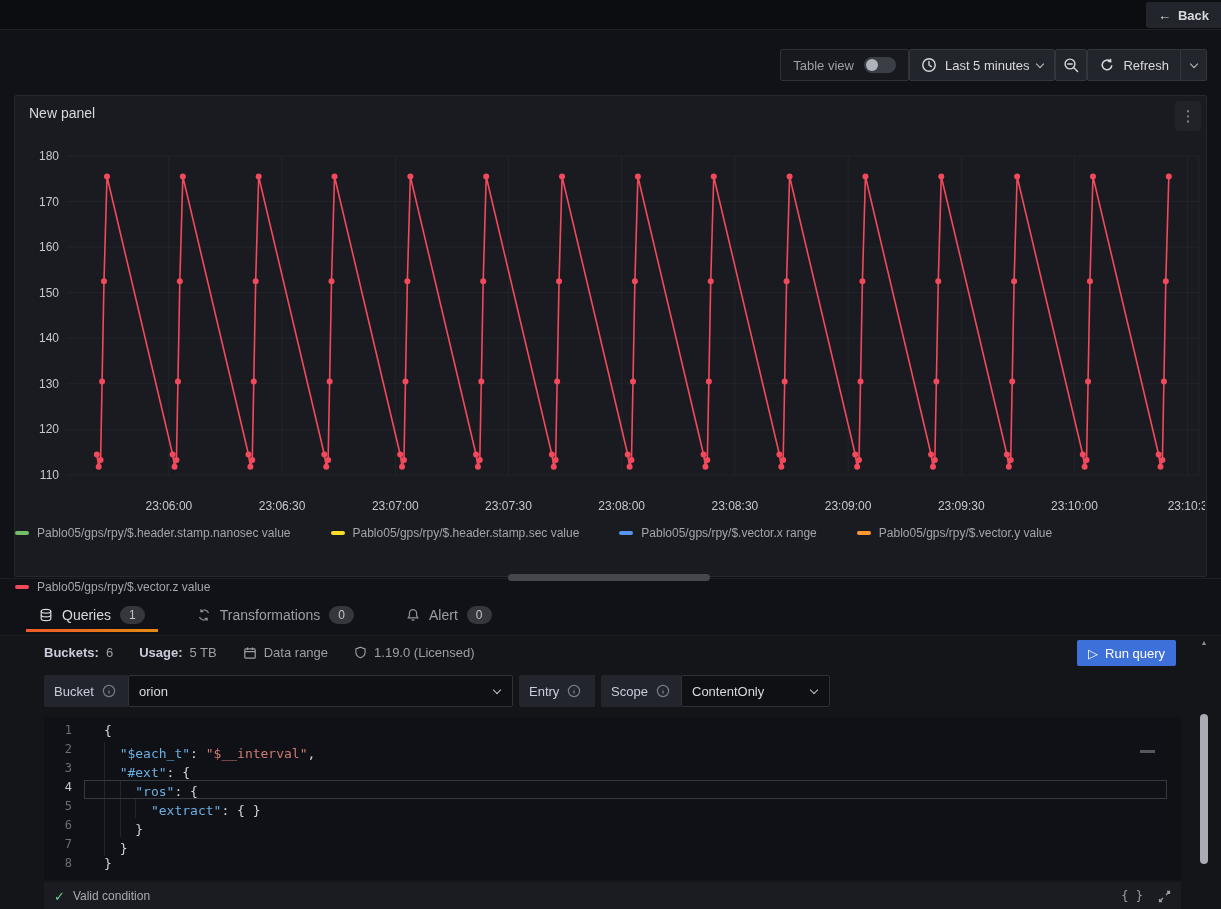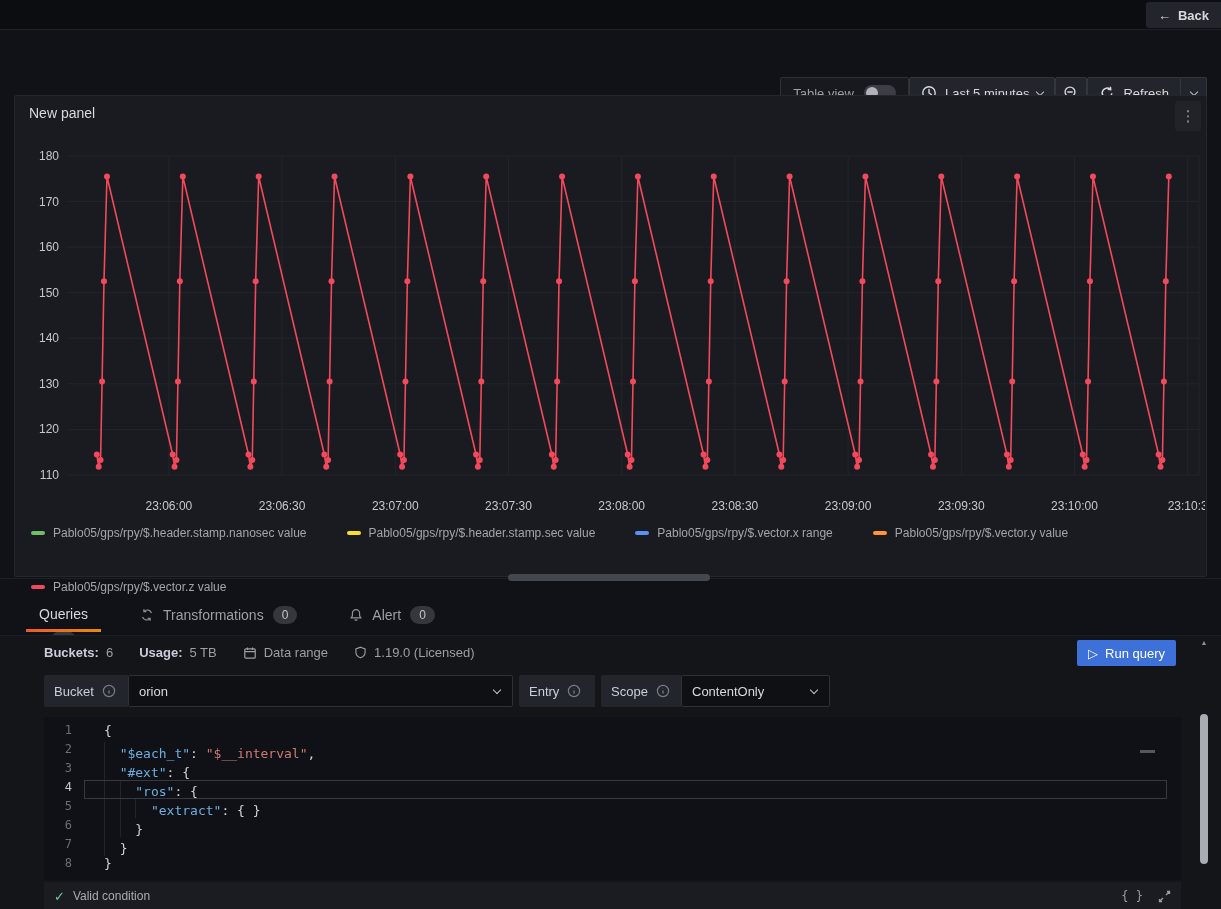--- a/index.html
+++ b/index.html
@@ -10,21 +10,21 @@
     font-family:"Liberation Sans", sans-serif; font-size:13px;
   }
   
   .topbar { position:absolute; left:0; top:0; width:100%; height:30px;
     background:#0c0d10; border-bottom:1px solid #1f2126; }
   .back-btn { position:absolute; right:0; top:2px; height:26px; display:flex;
     align-items:center; gap:7px; padding:0 12px; background:#22252b;
     border-radius:3px 0 0 3px; font-weight:700; color:#d8d9dd; cursor:pointer; }
   
   .toolbar { position:absolute; top:49px; right:14px; height:32px;
-    display:flex; align-items:flex-end;margin-top:28px; }
+    display:flex; align-items:flex-end; }
   .tbox { height:32px; display:flex; align-items:center; gap:10px; padding:0 12px;
     border:1px solid #2e3138; border-radius:2px; background:#17191e; color:#9d9fa6; }
   .switch { width:32px; height:16px; border-radius:9px; background:#3b3e45; position:relative; cursor:pointer; }
   .knob { position:absolute; left:2px; top:2px; width:12px; height:12px; border-radius:50%; background:#b1b3ba; }
   .btn { display:flex; align-items:center; gap:8px; padding:0 11px; height:32px;
     background:#22252b; border:1px solid #33363d; border-radius:2px; color:#d8d9dd; cursor:pointer; }
   .iconbtn { width:32px; justify-content:center; padding:0; }
   .split { display:flex; }
   .split .btn.main { border-radius:2px 0 0 2px; }
   .split .btn.caretpart { width:26px; justify-content:center; padding:0; border-left:none; border-radius:0 2px 2px 0; }
@@ -33,34 +33,34 @@
   
   .panel { position:absolute; left:14px; top:95px; width:1193px; height:482px;
     background:#191b20; border:1px solid #25272d; border-radius:2px; }
   .panel-title { position:absolute; left:14px; top:9px; font-size:14px; color:#d8d9dd; cursor:pointer; }
   .kebab { position:absolute; right:5px; top:5px; width:26px; height:30px; background:#212329;
     border-radius:3px; color:#9d9fa6; display:flex; align-items:center; justify-content:center;
     font-size:15px; cursor:pointer; }
   svg.chart { position:absolute; left:4px; top:46px; }
   .grid { stroke:#22252a; stroke-width:1; }
   .ytick, .xtick { fill:#c7c8ce; font-size:12px; font-family:"Liberation Sans",sans-serif; }
-  .legend { position:absolute; left:16px; top:430px; width:1165px; display:flex;
+  .legend { position:absolute; left:0; top:430px; width:1165px; display:flex;
     flex-wrap:wrap; column-gap:18px; row-gap:10px;gap:40px; }
   .legend-item { display:flex; align-items:center; gap:8px; cursor:pointer; }
   .legend-swatch { width:14px; height:4px; border-radius:2px; }
   .legend-label { font-size:12px; color:#a2a5ac; }
   
   .splitter-line { position:absolute; left:0; top:578px; width:100%; height:1px; background:#1e2025; }
   .splitter { position:absolute; left:508px; top:574px; width:202px; height:7px;
     border-radius:4px; background:#44474e; cursor:row-resize; }
   
   .tabs { position:absolute; left:26px; top:597px; display:flex; gap:26px; height:35px; }
   .tab { display:flex; align-items:center; gap:9px; padding:0 13px; font-size:14px;
     color:#9d9fa6; position:relative; cursor:pointer; }
-  .tab.active { color:#d8d9dd;flex-direction:column; }
+  .tab.active { color:#d8d9dd; }
   .tab.active::after { content:""; position:absolute; left:0; right:0; bottom:0; height:3px;
     background:linear-gradient(90deg,#f05a28,#e58b0e); }
   .badge { background:#35373d; border-radius:10px; padding:2px 9px; font-size:12px; color:#c3c4c9; }
   
   .bottom { position:absolute; left:0; top:635px; width:100%; height:274px; background:#141519; border-top:1px solid #1d1f24; }
   .qheader { position:absolute; left:44px; top:9px; display:flex; gap:26px; align-items:center; color:#9d9fa6; }
   .qh-item { display:flex; align-items:center; gap:7px; }
   .qh-strong { color:#ccccdc; font-weight:700; }
   .runquery { position:absolute; right:45px; top:4px; height:26px; display:flex; align-items:center;
     gap:7px; padding:0 11px; background:#3d71d9; border-radius:2px; color:#fff; font-weight:500; cursor:pointer; }

